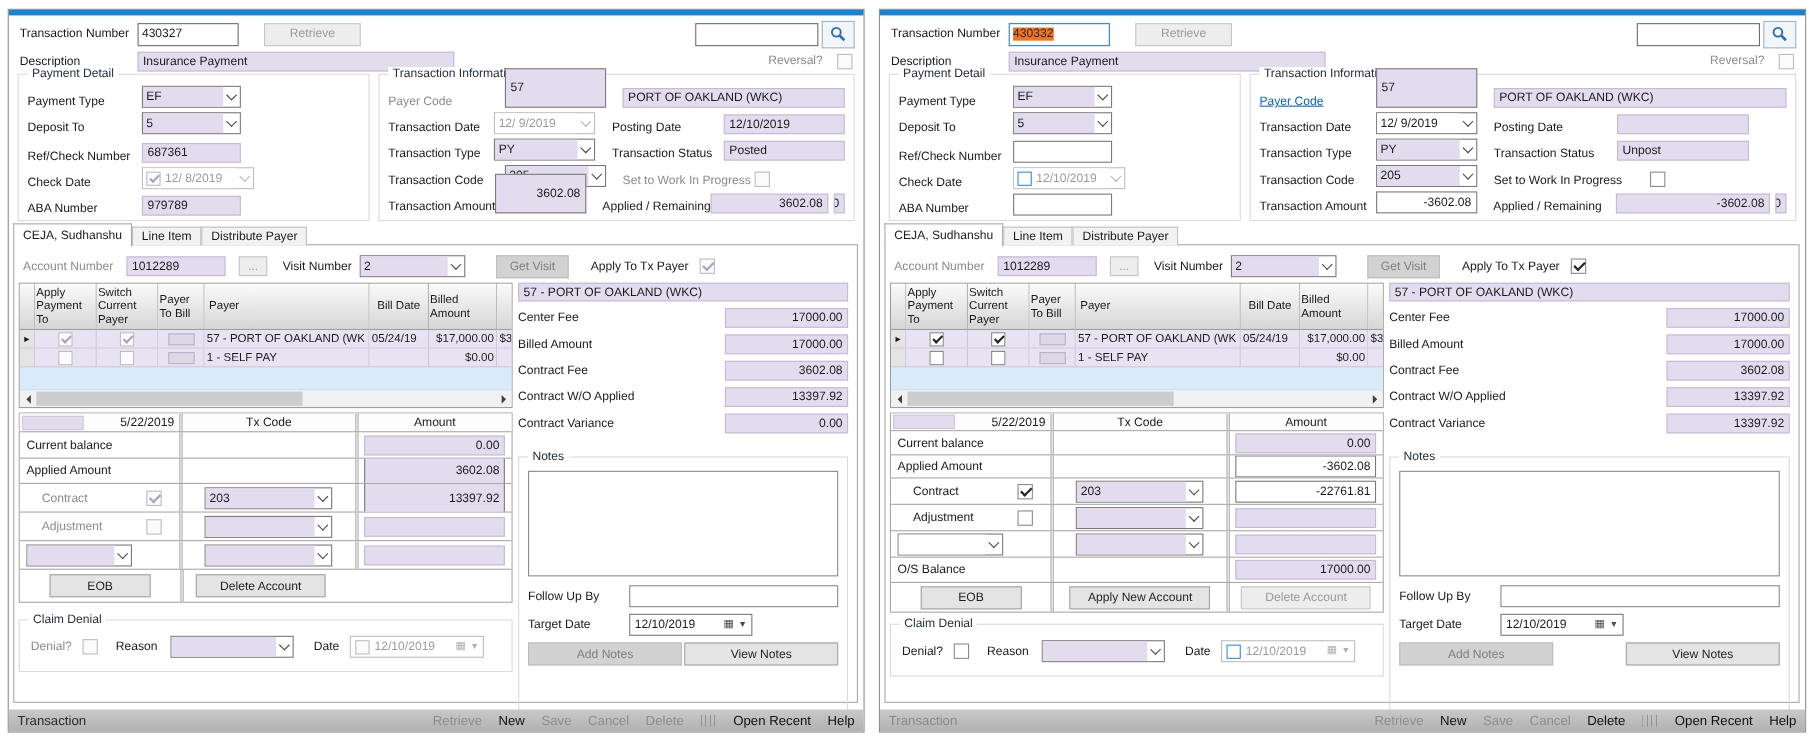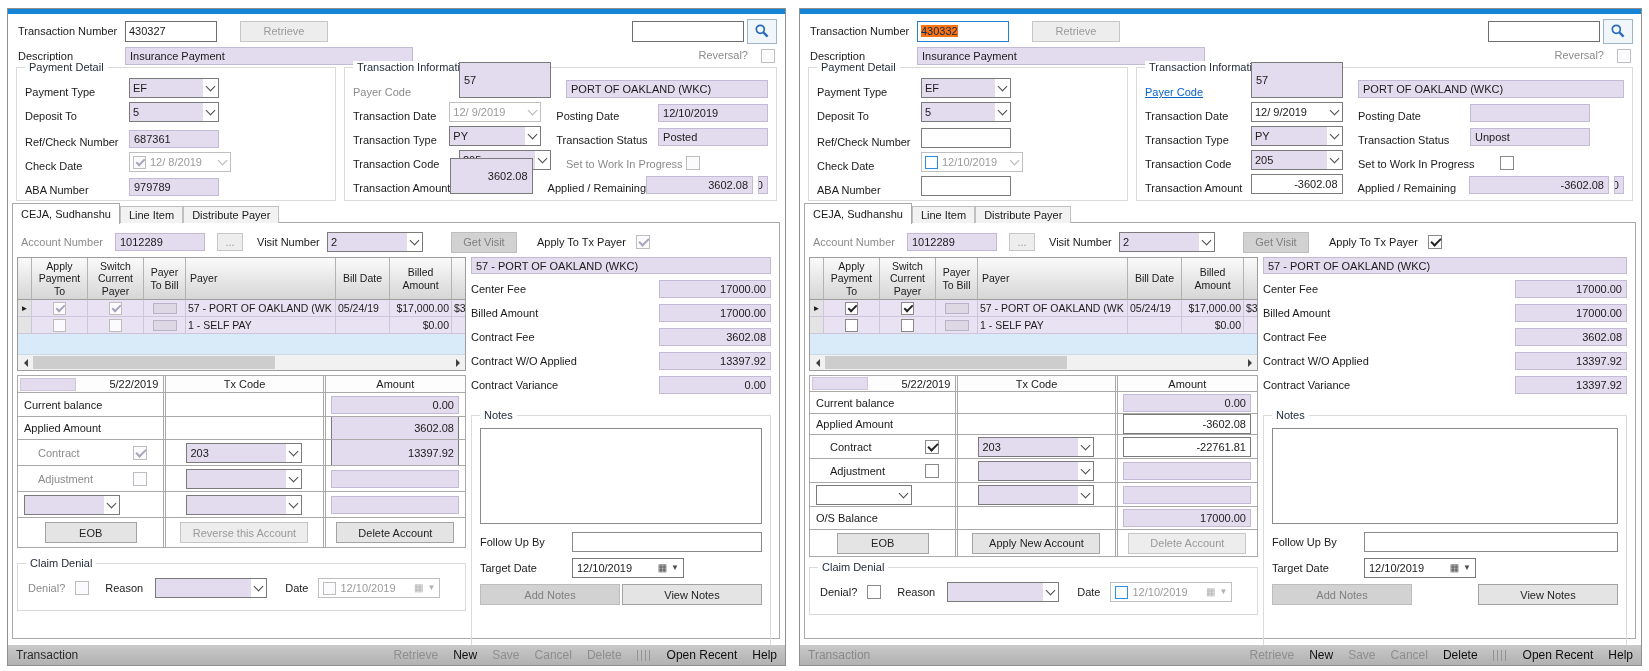--- a/index.html
+++ b/index.html
@@ -70,21 +70,21 @@
   .tab{padding:0 8px;font-size:11px;background:#f2f2f2;border:1px solid #c0c0c0;border-bottom:none;height:17px;
        display:flex;align-items:center;color:#1a1a1a;cursor:default}
   .tab.act{background:#fff;height:21px;border-color:#a9a9a9;margin-bottom:-1px;z-index:4;padding-bottom:1px}
   .tabpage{position:absolute;left:4px;right:5px;top:213px;bottom:26px;border:1px solid #a9a9a9;background:#fff}
 
   .acct{position:absolute;top:8px;left:8px;right:6px;height:22px;display:flex;align-items:center}
 
   .pgrid{position:absolute;top:34px;left:4px;width:449px;border:1px solid #9d9d9d;font-size:10.5px}
   .phr{display:flex;height:42px}
   .ph{background:linear-gradient(#fafafa,#d6d6d6);border-right:1px solid #b3b3b3;border-bottom:1px solid #9d9d9d;
-      display:flex;align-items:center;justify-content:center;text-align:center;line-height:1.15;padding:0 1px}
+      display:flex;align-items:center;justify-content:center;text-align:left;line-height:1.15;padding:0 1px}
   .prow{display:flex;height:17px}
   .pc{background:#e9e2f2;border-right:1px solid #cdc5da;border-bottom:1px solid #cdc5da;display:flex;
       align-items:center;padding:0 2px;overflow:hidden;white-space:nowrap}
   .pc.ind{background:#e4e4e4;justify-content:center;padding:0}
   .pc.cen{justify-content:center}
   .ptb{width:24px;height:11px;background:#ddd8e4;border:1px solid #b9b2c8;margin:auto}
   .pblue{height:21px;background:#d9eaf8;border-bottom:1px solid #c9dcee}
   .pscroll{height:15px;background:#f1f1f1;display:flex;align-items:center}
   .sarr{width:15px;height:15px;display:flex;align-items:center;justify-content:center;flex:none}
   .tl{width:0;height:0;border-right:4px solid #404040;border-top:4px solid transparent;border-bottom:4px solid transparent}
@@ -412,23 +412,20 @@
               <span class="ca"></span>
             </span>
           </div>
         <div class="bc c3">
             <div class="fld num amt"></div>
           </div>
       </div>
       <div class="brow" style="height:30px">
         <div class="bc c1" style="justify-content:center;padding-left:0">
             <button class="btn" style="width:92px">EOB</button>
-          </div>
-        <div class="bc c2">
-            <button class="btn dis" style="width:128px">Reverse this Account</button>
           </div>
         <div class="bc c3" style="justify-content:center;padding-right:0">
             <button class="btn" style="width:118px">Delete Account</button>
           </div>
       </div>
     </div>
 
     <div class="grp claim">
       <span class="cap">Claim Denial</span>
       <div class="row">

